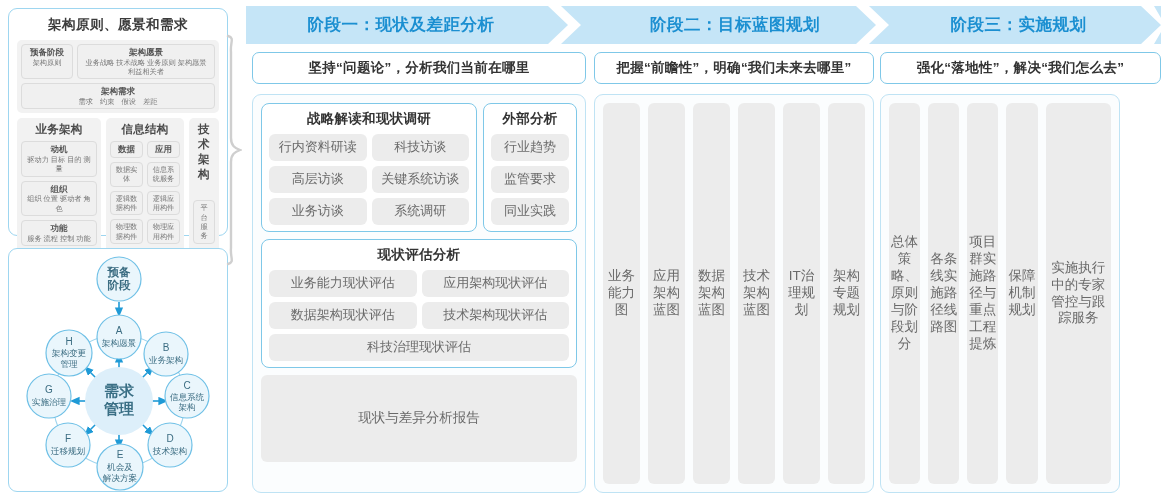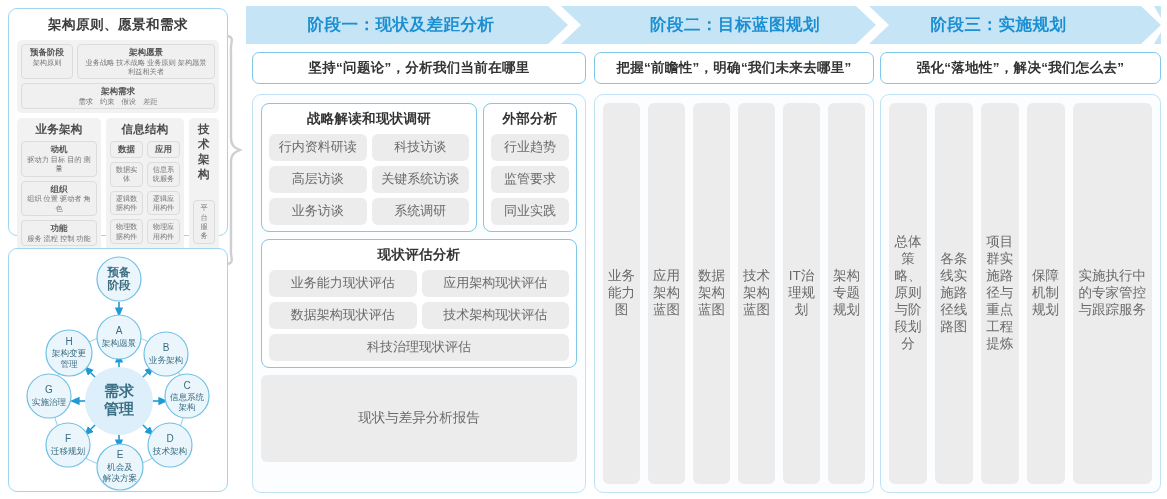--- a/index.html
+++ b/index.html
@@ -311,21 +311,21 @@
     <div class="hdr-band">
       <svg width="915" height="38" viewBox="0 0 915 38">
         <rect x="0" y="0" width="915" height="38" fill="#c5e5f7"></rect>
         <path d="M302,0 L322,19 L302,38 L315,38 L335,19 L315,0 Z" fill="#ffffff"></path>
         <path d="M610,0 L630,19 L610,38 L623,38 L643,19 L623,0 Z" fill="#ffffff"></path>
         <path d="M895,0 L915,19 L895,38 L908,38 L915,26 L915,12 L908,0 Z" fill="#ffffff"></path>
       </svg>
     </div>
     <div class="hdr-label" style="left:0px;   width:310px;">阶段一：现状及差距分析</div>
     <div class="hdr-label" style="left:344px; width:290px;">阶段二：目标蓝图规划</div>
-    <div class="hdr-label" style="left:620px; width:265px;">阶段三：实施规划</div>
+    <div class="hdr-label" style="left:640px; width:265px;">阶段三：实施规划</div>
 
     <div class="sub-bar" style="left:6px;   top:46px; width:334px;">坚持“问题论”，分析我们当前在哪里</div>
     <div class="sub-bar" style="left:348px; top:46px; width:280px;">把握“前瞻性”，明确“我们未来去哪里”</div>
     <div class="sub-bar" style="left:634px; top:46px; width:281px;">强化“落地性”，解决“我们怎么去”</div>
 
     <div class="pcol" style="left:6px; width:334px;">
 
       <div class="flexrow" style="margin-bottom:7px;">
 
         <div class="p1-inner" style="flex:1;">
@@ -386,21 +386,21 @@
       <div class="vlist">
         <div class="gbtn" style="flex:1;">业务能力图</div>
         <div class="gbtn" style="flex:1;">应用架构蓝图</div>
         <div class="gbtn" style="flex:1;">数据架构蓝图</div>
         <div class="gbtn" style="flex:1;">技术架构蓝图</div>
         <div class="gbtn" style="flex:1;">IT治理规划</div>
         <div class="gbtn" style="flex:1;">架构专题规划</div>
       </div>
     </div>
 
-    <div class="pcol" style="left:634px; width:281px;">
+    <div class="pcol" style="left:634px; width:240px;">
       <div class="vlist">
         <div class="gbtn" style="flex:1;">总体策略、原则与阶段划分</div>
         <div class="gbtn" style="flex:1;">各条线实施路径线路图</div>
         <div class="gbtn" style="flex:1;">项目群实施路径与重点工程提炼</div>
         <div class="gbtn" style="flex:1;">保障机制规划</div>
         <div class="gbtn" style="flex:2.1;">实施执行中的专家管控与跟踪服务</div>
       </div>
     </div>
 
   </div>

